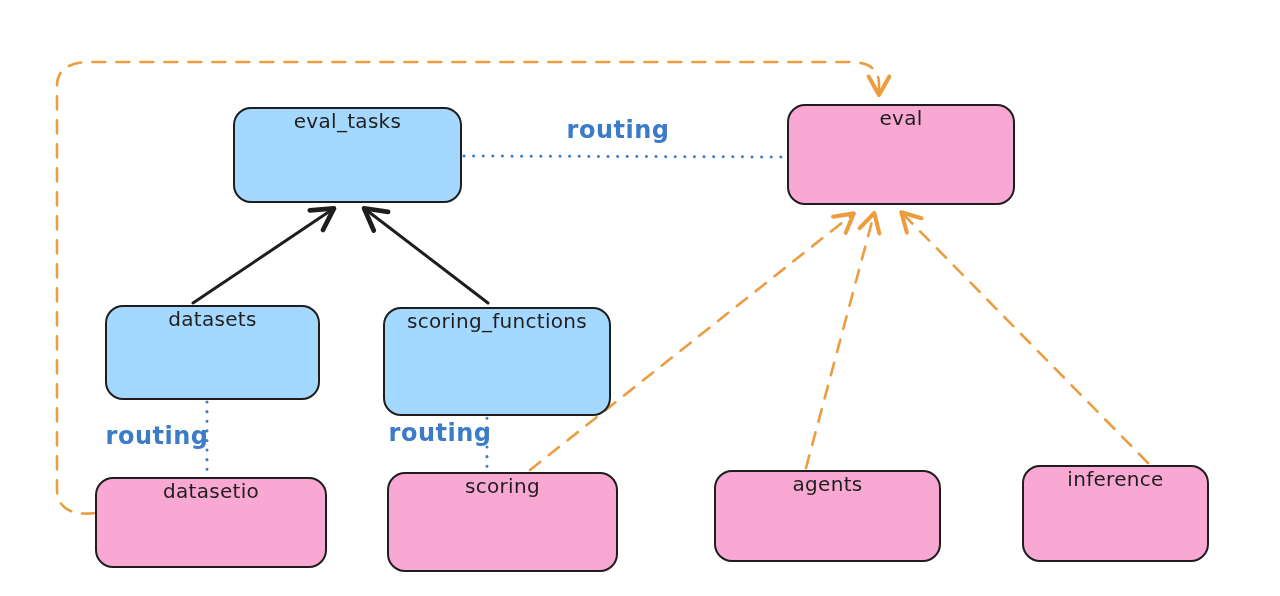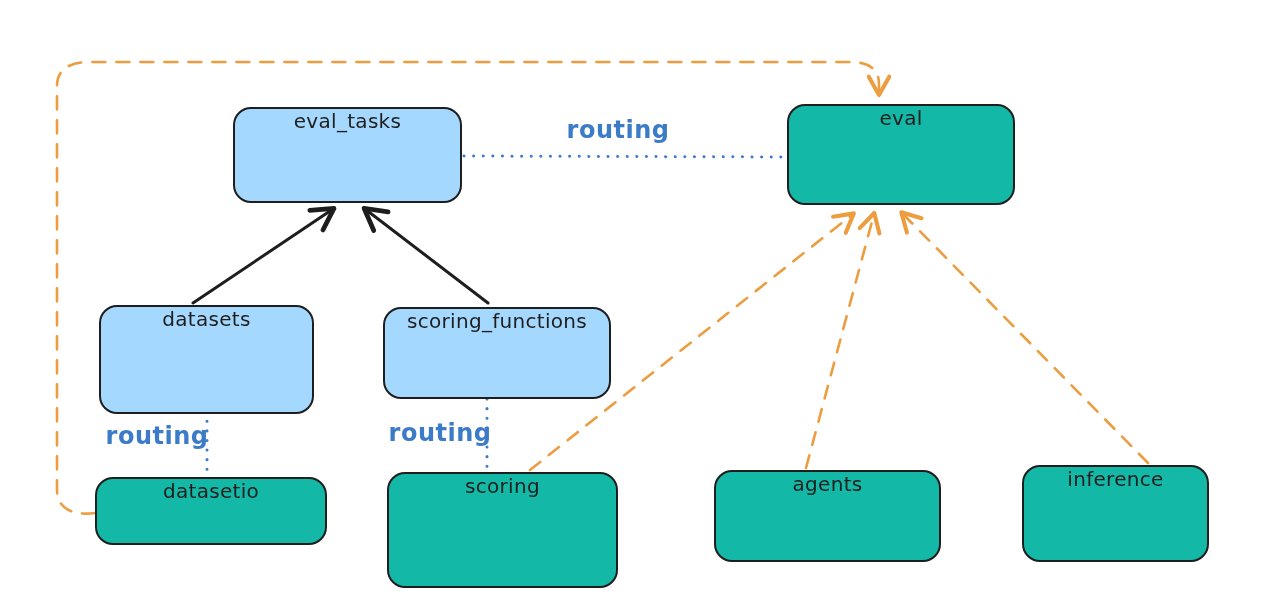--- a/index.html
+++ b/index.html
@@ -27,21 +27,21 @@
     border: 2.5px solid #1e1e1e;
     border-radius: 18px;
     display: flex;
     justify-content: center;
     font-size: 20px;
     color: #1e1e1e;
     letter-spacing: 0.3px;
     z-index: 1;
   }
   .node.api { background: #a5d8ff; }
-  .node.provider { background: #14b8a6; }
+  .node.provider { background: #f9a8d4; }
 
   .edge-label {
     position: absolute;
     transform: translate(-50%, -50%);
     color: #3c7bc8;
     font-size: 24px;
     font-weight: 600;
     letter-spacing: 0.5px;
     z-index: 2;
     white-space: nowrap;
@@ -76,33 +76,33 @@
   </svg>
 
   <div class="node api" style="left:233px; top:107px; width:229px; height:96px;">
     <span>eval_tasks</span>
   </div>
 
   <div class="node provider" style="left:787px; top:104px; width:228px; height:101px;">
     <span>eval</span>
   </div>
 
-  <div class="node api" style="left:99px; top:305px; width:215px; height:109px;">
+  <div class="node api" style="left:105px; top:305px; width:215px; height:95px;">
     <span>datasets</span>
   </div>
 
-  <div class="node api" style="left:383px; top:307px; width:228px; height:92px;">
+  <div class="node api" style="left:383px; top:307px; width:228px; height:109px;">
     <span>scoring_functions</span>
   </div>
 
-  <div class="node provider" style="left:95px; top:477px; width:232px; height:68px;">
+  <div class="node provider" style="left:95px; top:477px; width:232px; height:91px;">
     <span>datasetio</span>
   </div>
 
-  <div class="node provider" style="left:387px; top:472px; width:231px; height:116px;">
+  <div class="node provider" style="left:387px; top:472px; width:231px; height:100px;">
     <span>scoring</span>
   </div>
 
   <div class="node provider" style="left:714px; top:470px; width:227px; height:92px;">
     <span>agents</span>
   </div>
 
   <div class="node provider" style="left:1022px; top:465px; width:187px; height:97px;">
     <span>inference</span>
   </div>

